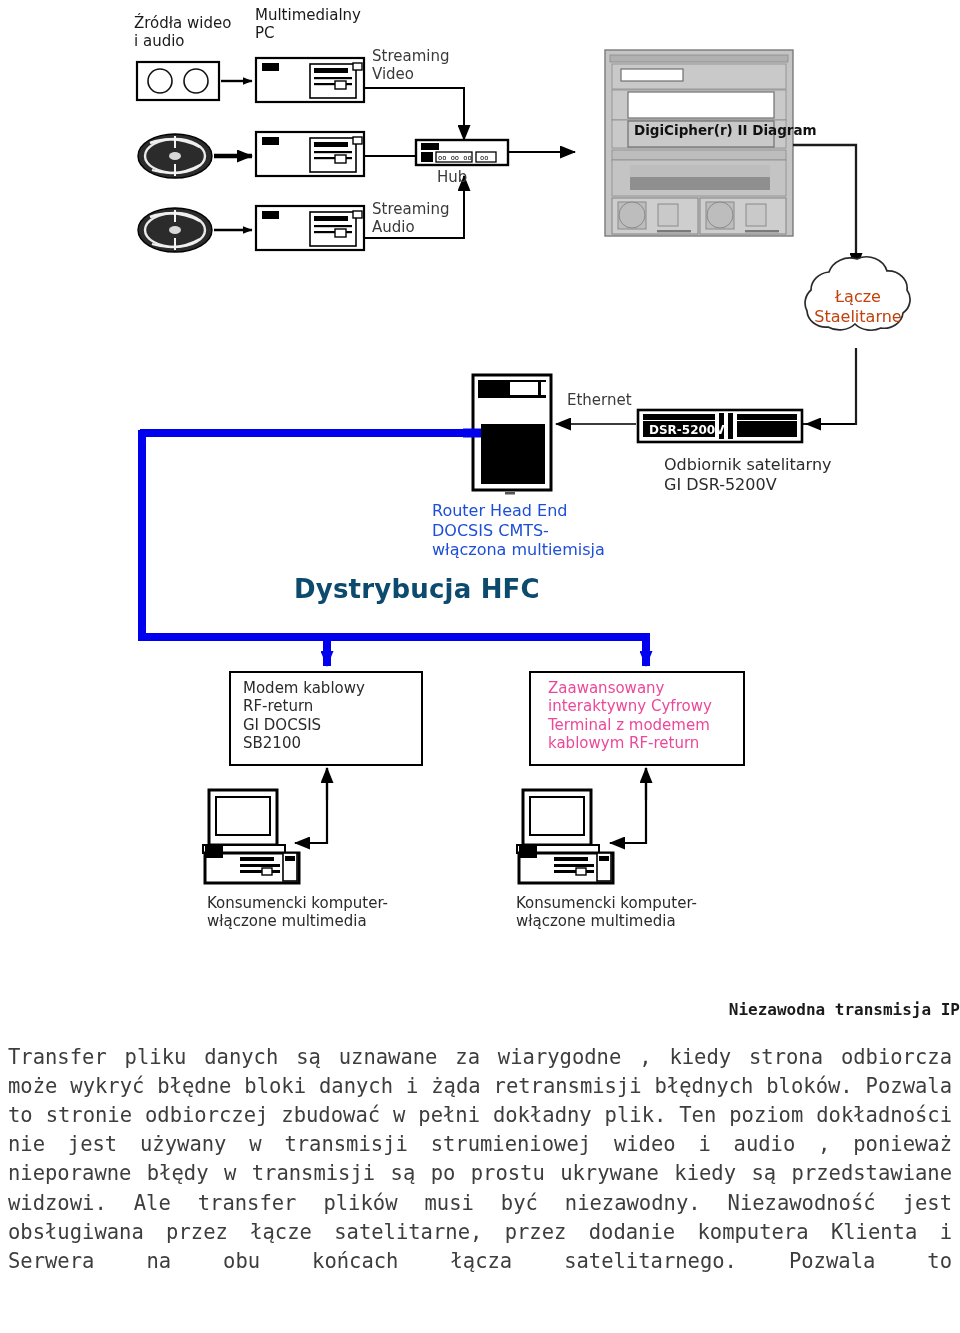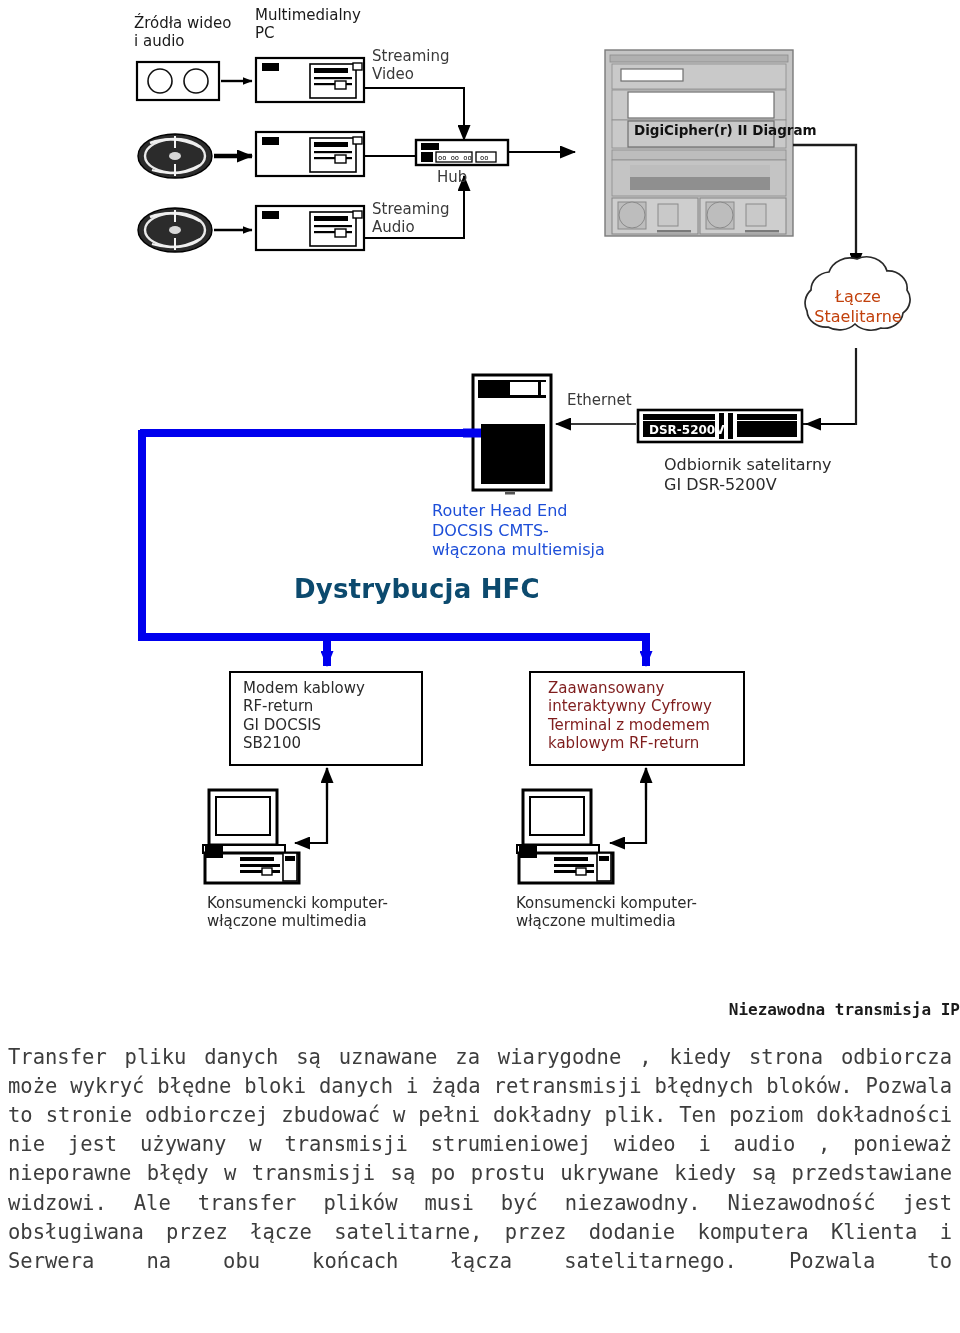--- a/index.html
+++ b/index.html
@@ -323,21 +323,21 @@
 DOCSIS CMTS-
 włączona multiemisja</div>
 
   <div class="dg-label lbl-hfc" style="left:294px; top:574px; color:#0c4a6e;">Dystrybucja HFC</div>
 
   <div class="dg-label lbl-md" style="left:243px; top:679px; color:#2b2b2b;">Modem kablowy
 RF-return
 GI DOCSIS
 SB2100</div>
 
-  <div class="dg-label lbl-md" style="left:548px; top:679px; color:#7f1d1d;">Zaawansowany
+  <div class="dg-label lbl-md" style="left:548px; top:679px; color:#ec4899;">Zaawansowany
 interaktywny Cyfrowy
 Terminal z modemem
 kablowym RF-return</div>
 
   <div class="dg-label lbl-md" style="left:207px; top:894px; color:#2b2b2b;">Konsumencki komputer-
 włączone multimedia</div>
 
   <div class="dg-label lbl-md" style="left:516px; top:894px; color:#2b2b2b;">Konsumencki komputer-
 włączone multimedia</div>
 </div>

